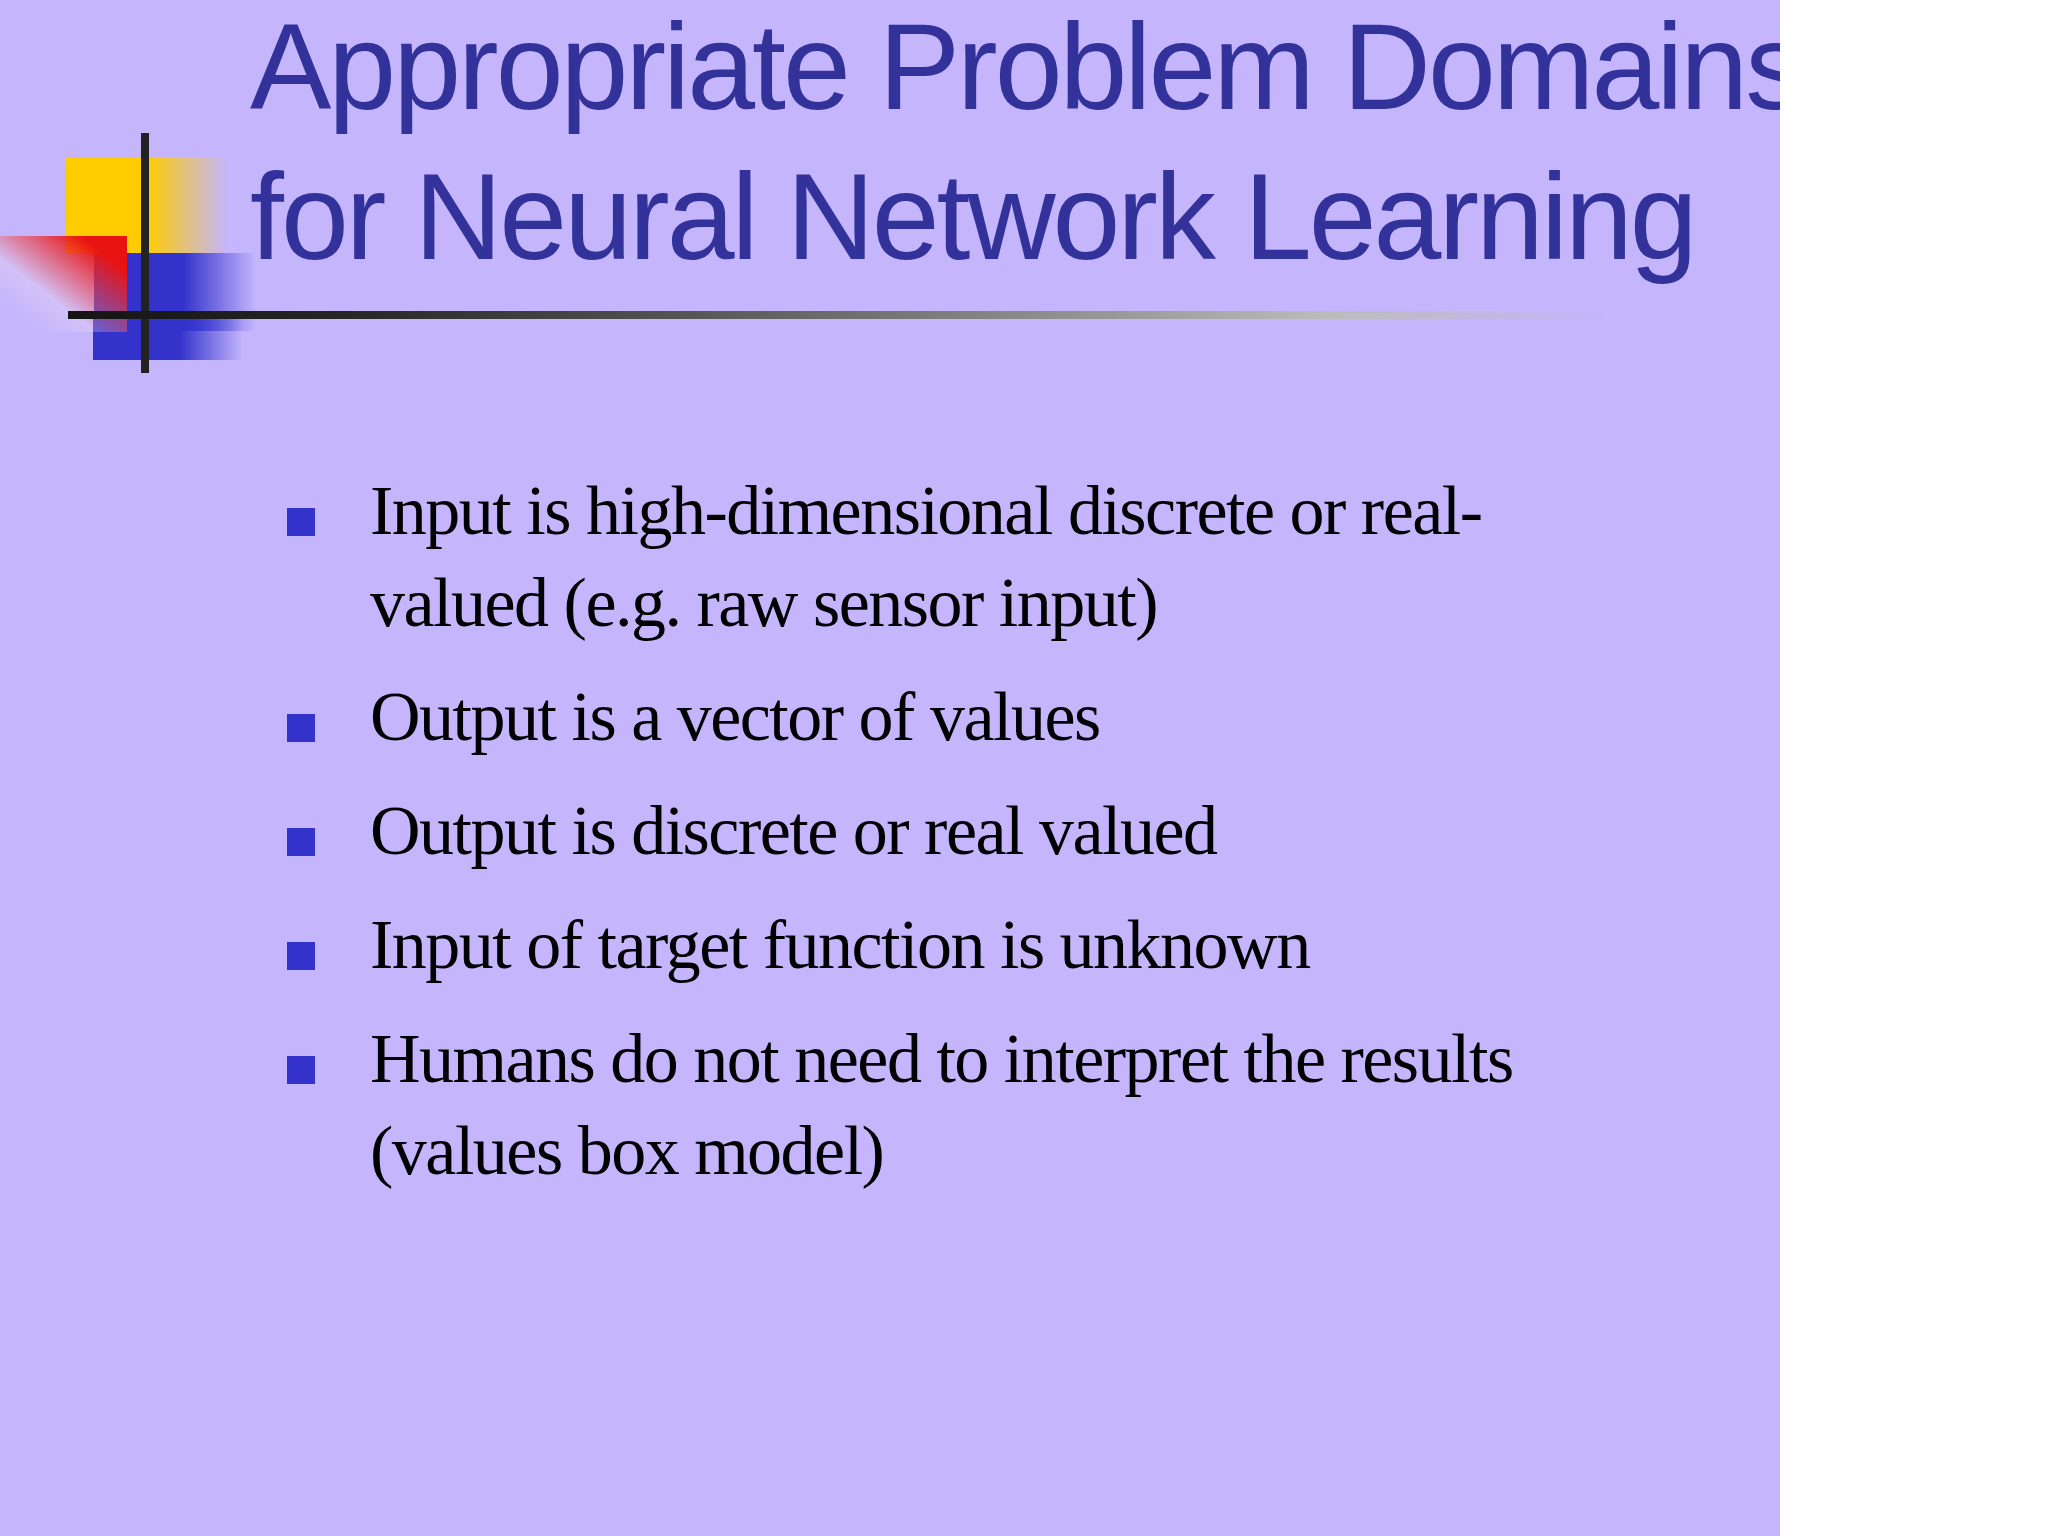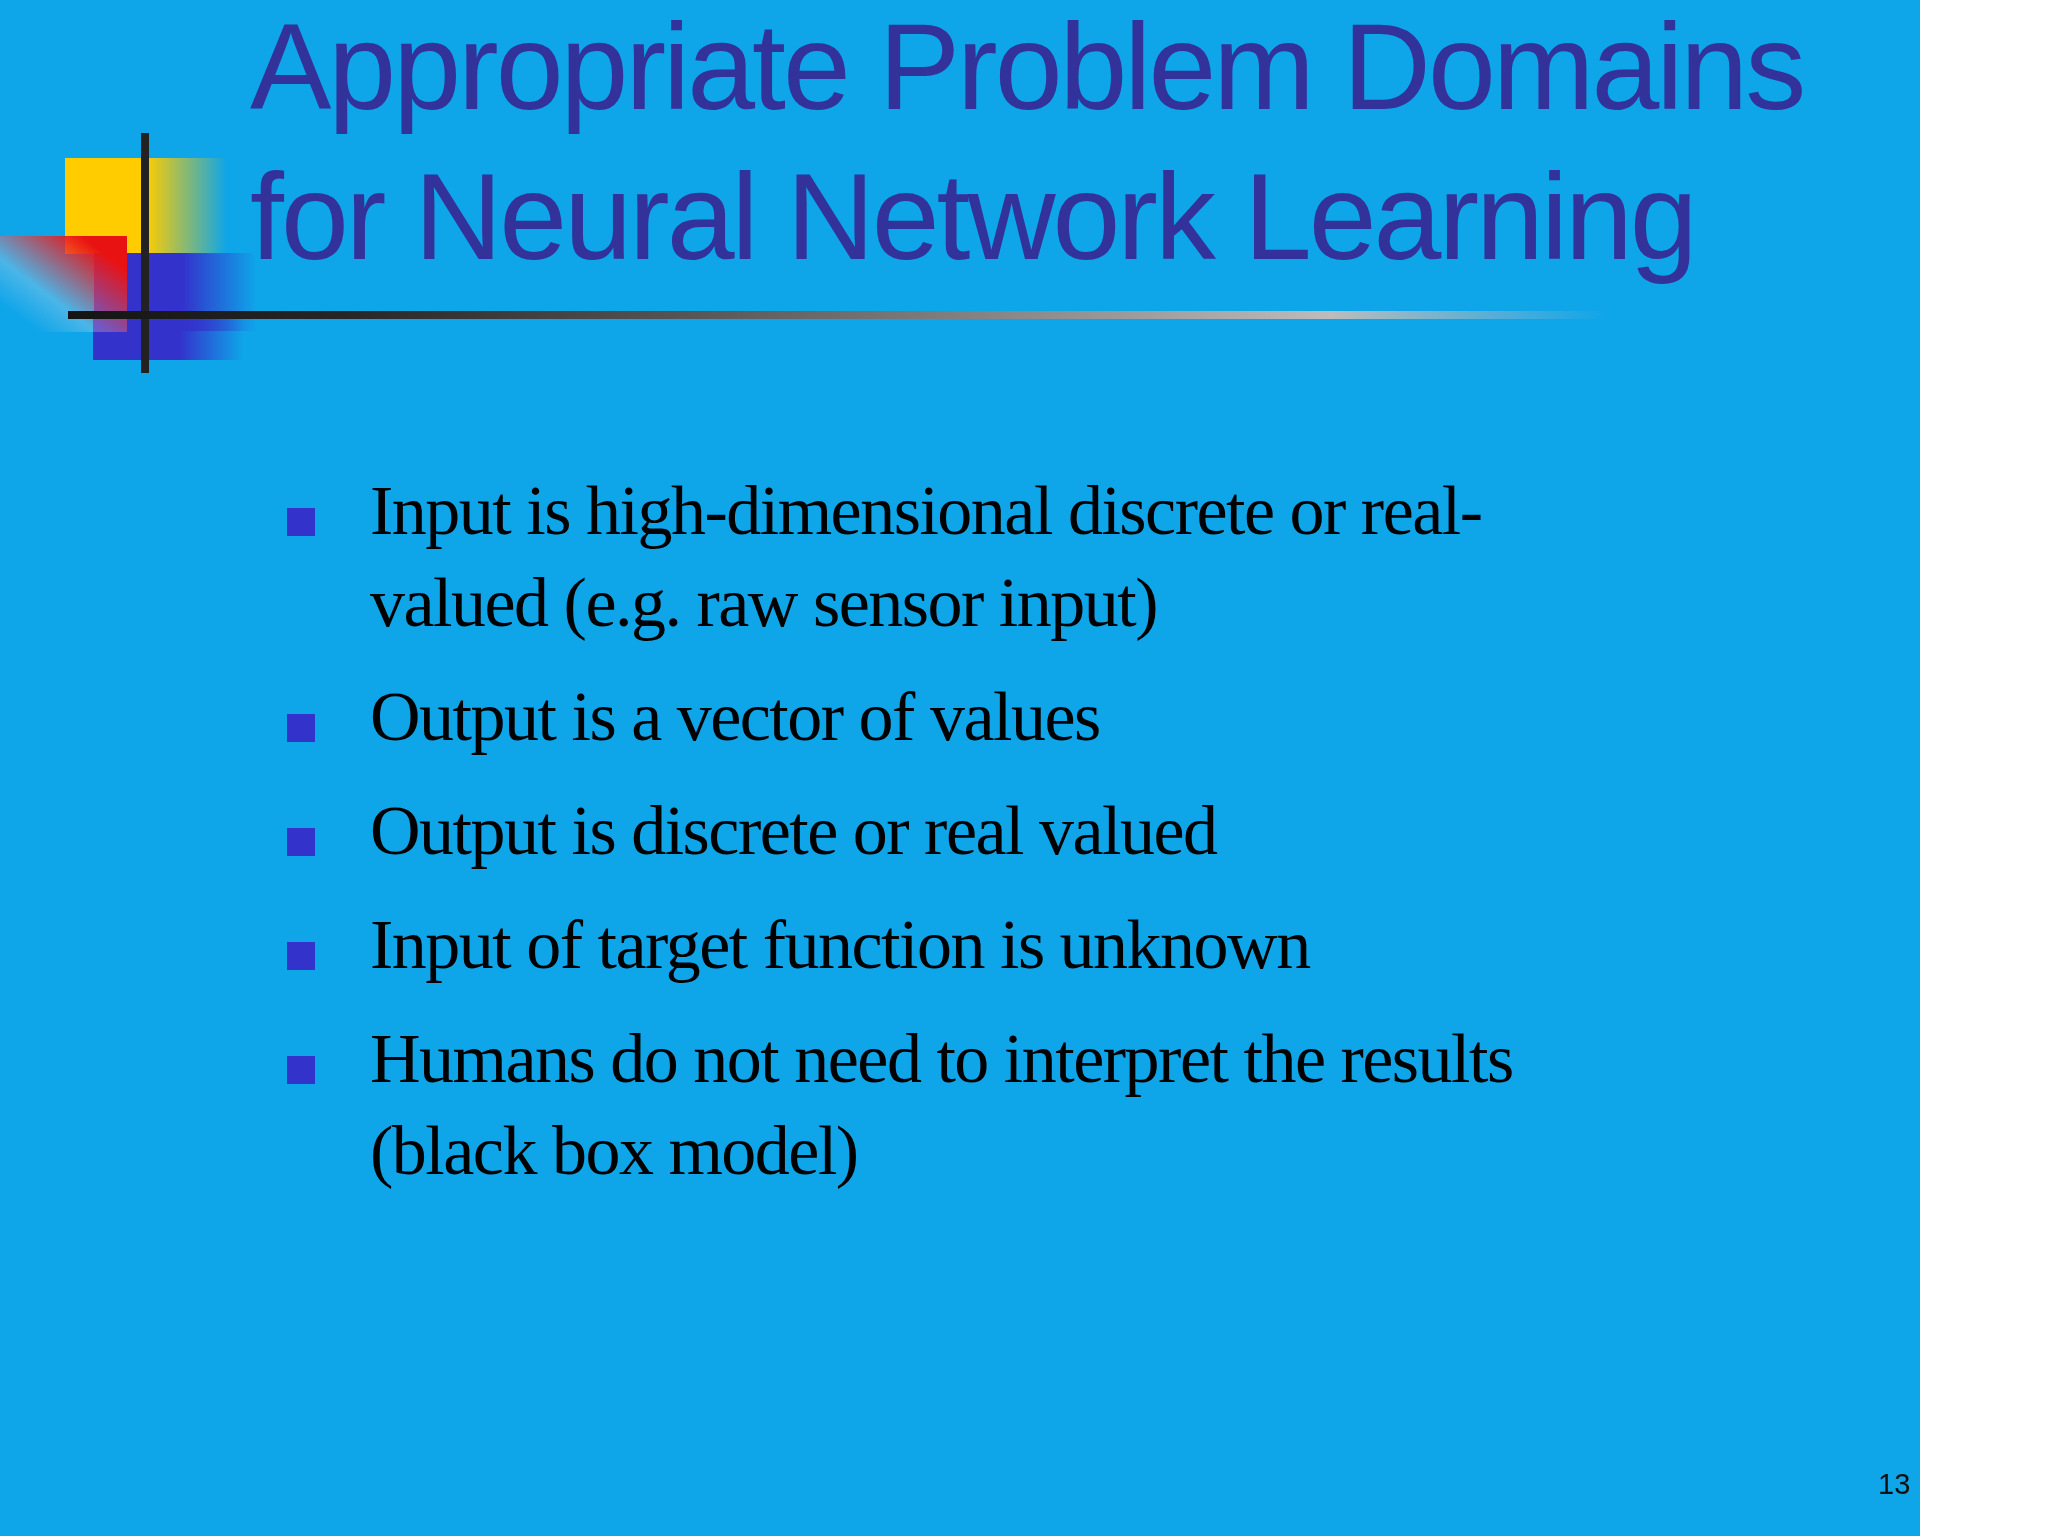--- a/index.html
+++ b/index.html
@@ -2,23 +2,23 @@
 <html><head>
 <meta charset="utf-8">
 <style>
   html, body {
     margin: 0;
     padding: 0;
     background: #ffffff;
   }
   .slide {
     position: relative;
-    width: 1920px;
+    width: 1780px;
     height: 1536px;
-    background: #0ea5e9;
+    background: #c4b5fd;
     overflow: hidden;
     font-family: "Liberation Sans", sans-serif;
   }
 
   
   .deco-yellow {
     position: absolute;
     left: 65px; top: 158px;
     width: 162px; height: 96px;
     background: linear-gradient(90deg, #ffcc00 0%, #ffcc00 50%, rgba(255,204,0,0) 100%);
@@ -139,20 +139,20 @@
     </div>
 
     <div class="bullet-item">
       <span class="bullet-square"></span>
       <div class="bullet-text">Input of target function is unknown</div>
     </div>
 
     <div class="bullet-item">
       <span class="bullet-square"></span>
       <div class="bullet-text">Humans do not need to interpret the results
-(black box model)</div>
+(values box model)</div>
     </div>
 
   </div>
 
   <div class="page-number">13</div>
 
 </div>
 
 </body></html>

